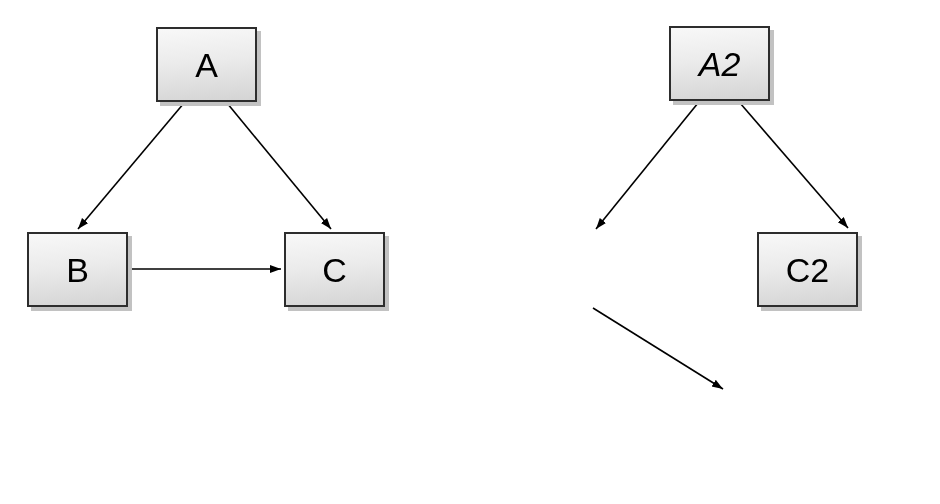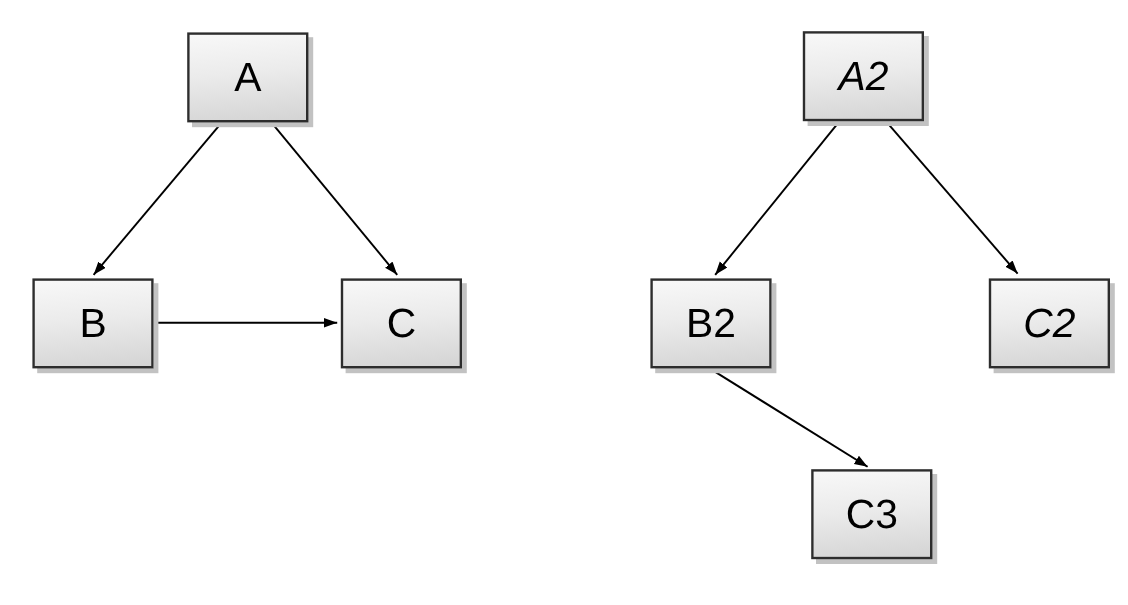--- a/index.html
+++ b/index.html
@@ -40,21 +40,21 @@
     font-size:34px;
     color:var(--node-text);
     line-height:1;
     user-select:none;
   }
   .node-a  {left:156px; top:27px;}
   .node-b  {left:27px;  top:232px;}
   .node-c  {left:284px; top:232px;}
   .node-a2 {left:669px; top:26px;font-style:italic;}
   .node-b2 {left:542px; top:232px;}
-  .node-c2 {left:824px; top:232px;font-style:italic;}
+  .node-c2 {left:757px; top:232px;}
   .node-c3 {left:676px; top:391px;}
   .edges line{
     stroke:var(--edge-color);
     stroke-width:1.6;
   }
 </style>
 </head>
 <body>
 
 <div class="canvas">
@@ -81,23 +81,17 @@
   <div class="node node-b">
     <span>B</span>
   </div>
   <div class="node node-c">
     <span>C</span>
   </div>
 
   <div class="node node-a2">
     <span>A2</span>
   </div>
-  <div class="node node-b2">
-    <span>B2</span>
-  </div>
   <div class="node node-c2">
     <span>C2</span>
-  </div>
-  <div class="node node-c3">
-    <span>C3</span>
   </div>
 
 </div>
 
 </body></html>

